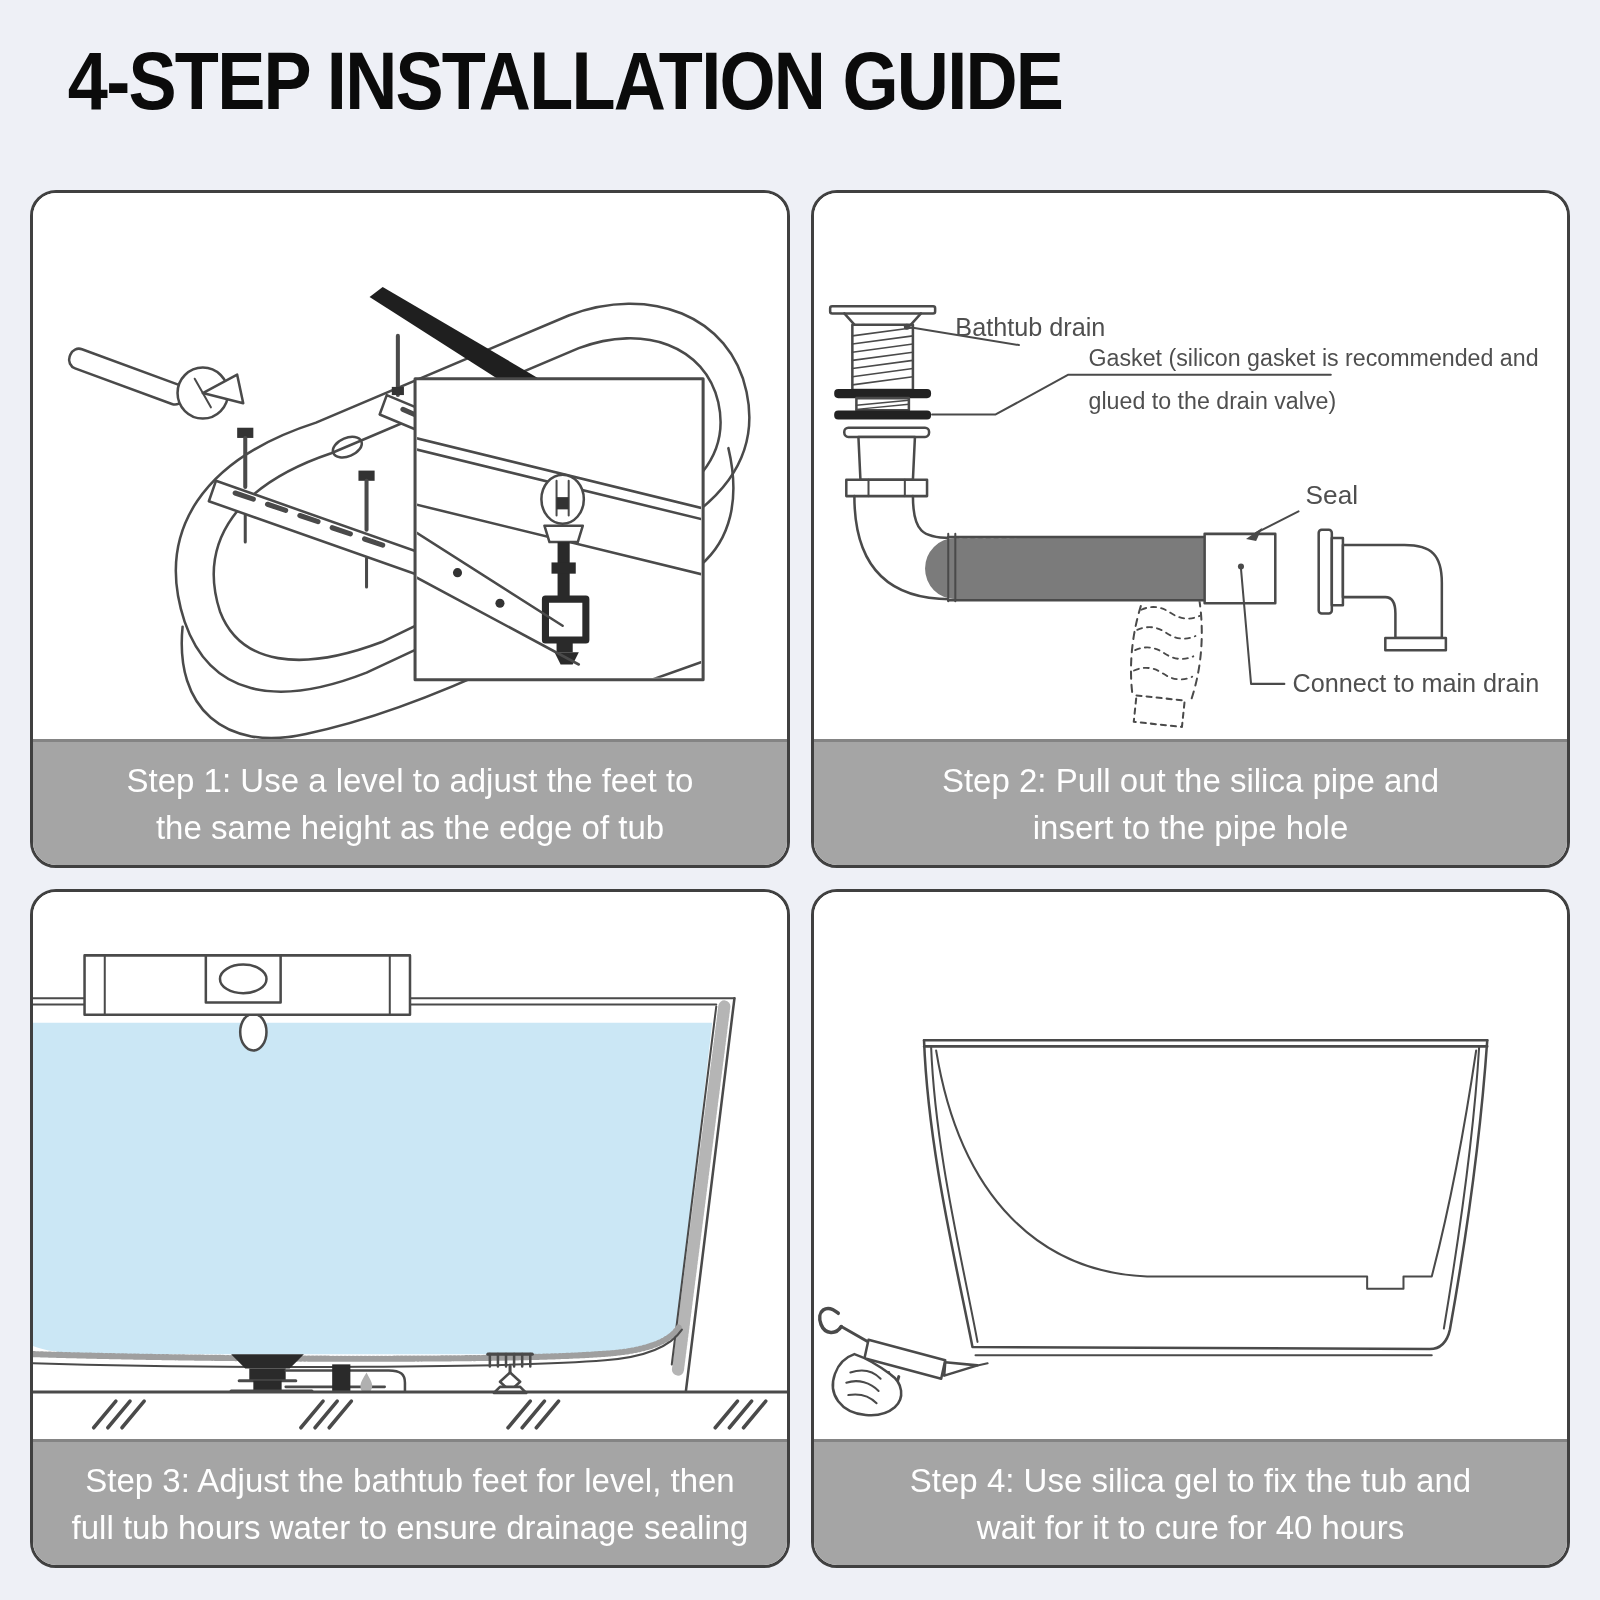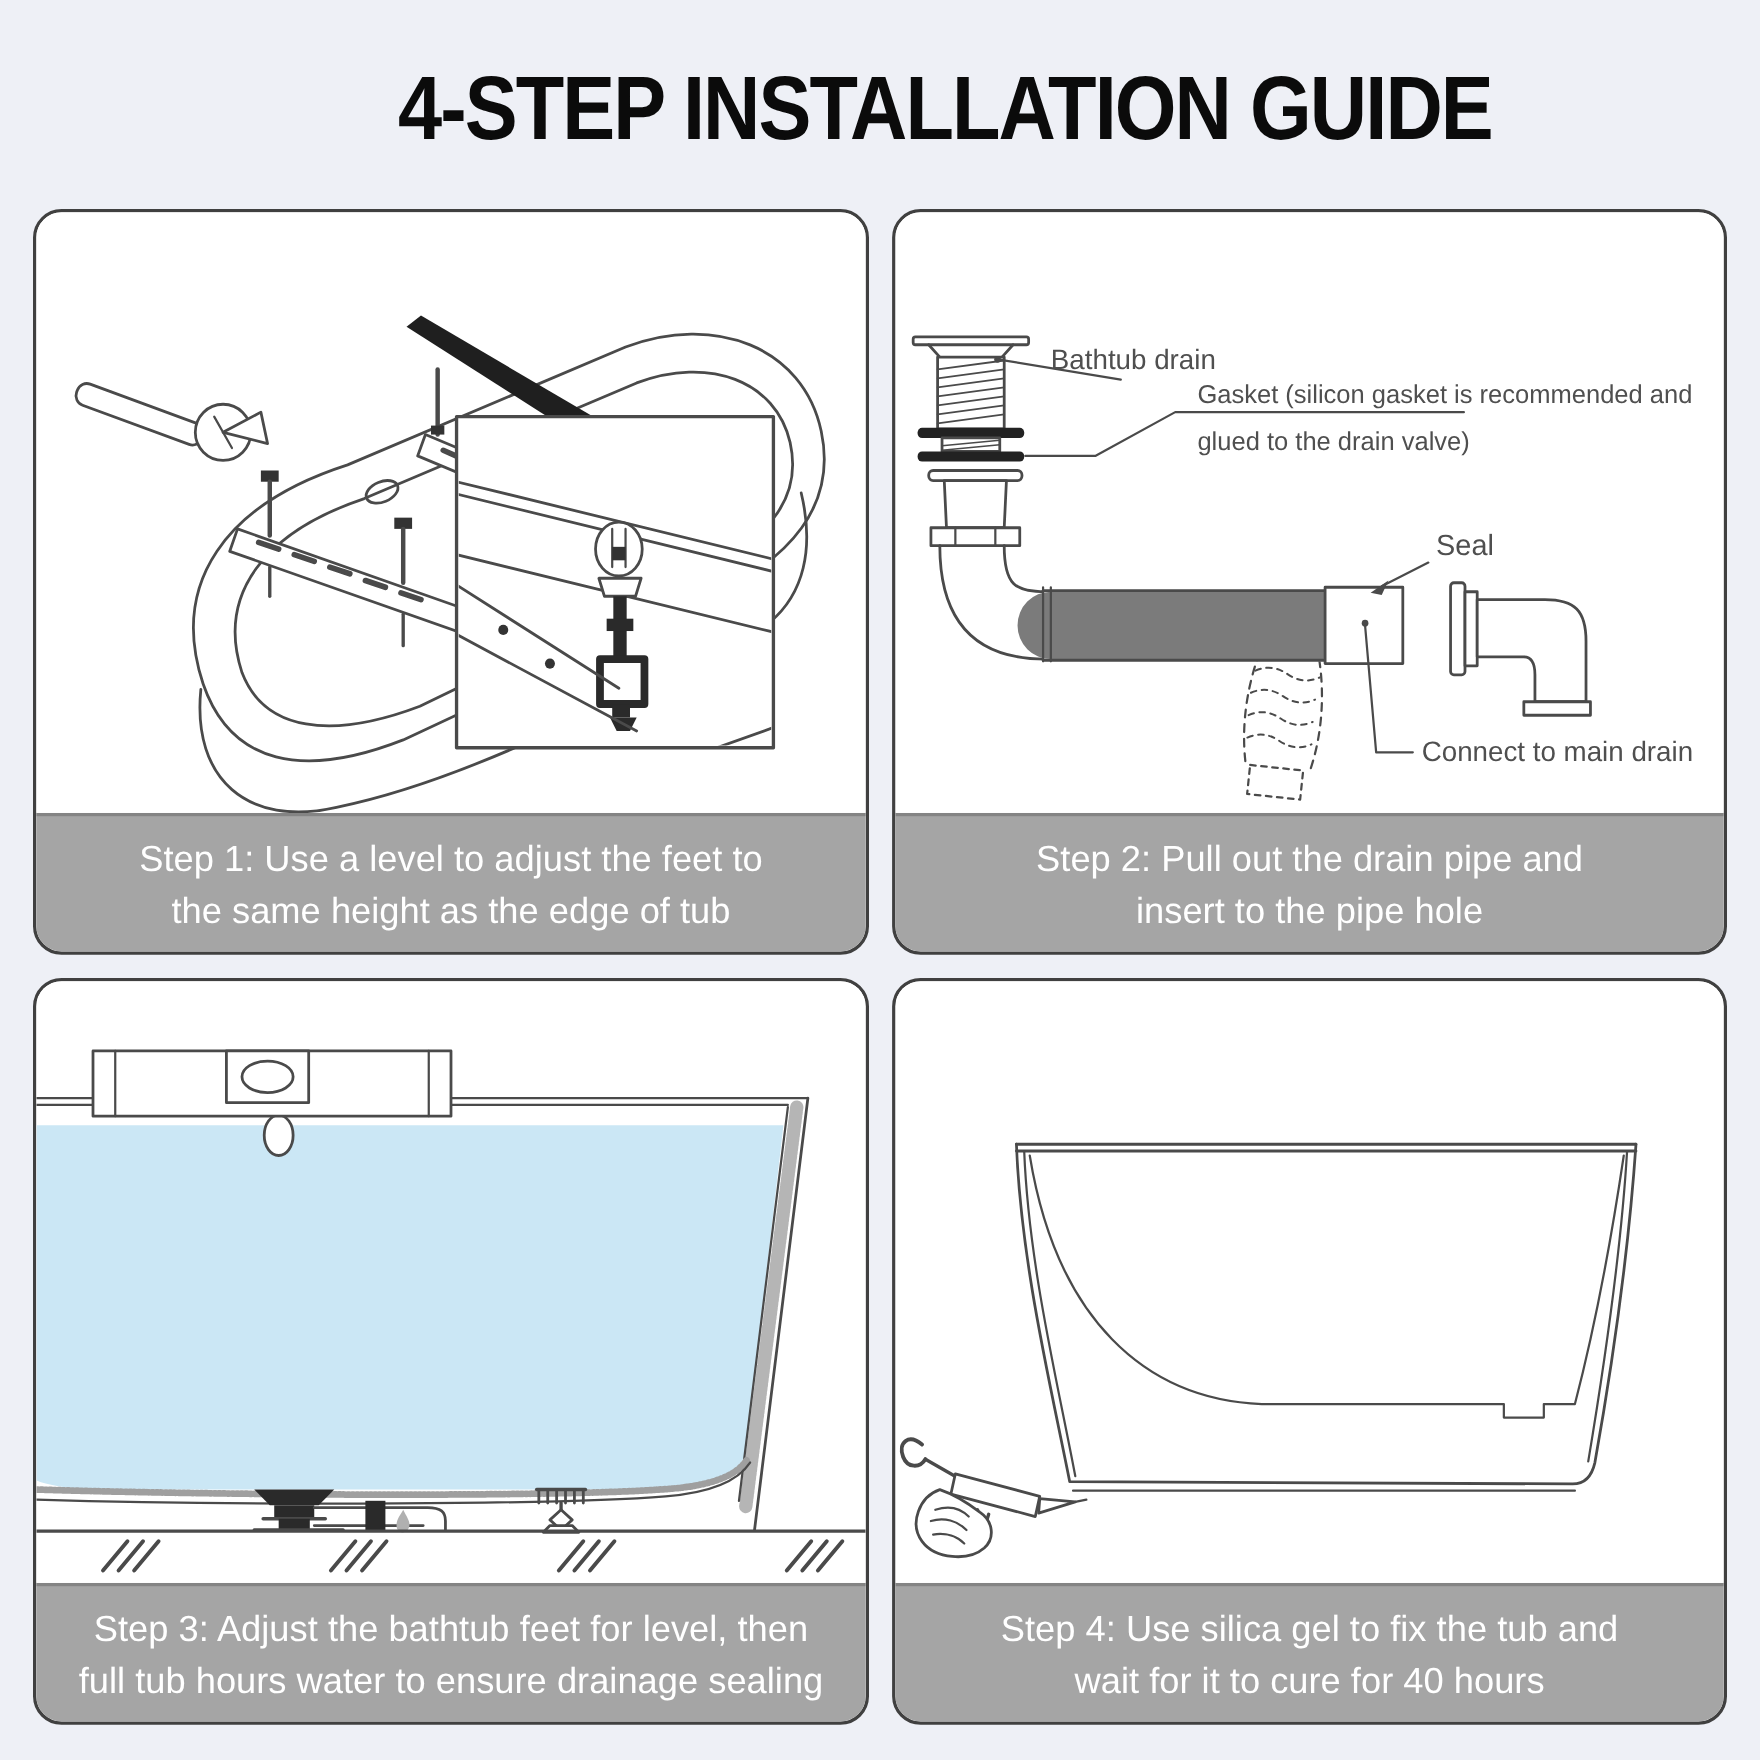--- a/index.html
+++ b/index.html
@@ -3,22 +3,21 @@
 <meta charset="utf-8">
 <style>
   html,body{margin:0;padding:0;}
   body{
     width:1600px;height:1600px;overflow:hidden;
     background:#eef0f6;
     font-family:"Liberation Sans",sans-serif;
   }
   .title-wrap{
     position:absolute;left:0;top:34px;width:1424px;
-    text-align:right;
-    margin-top:18px;
+    text-align:left;
   }
   .title{
     display:inline-block;
     font-size:82px;font-weight:bold;letter-spacing:-2px;
     color:#0b0b0b;white-space:nowrap;
     transform:scaleX(0.88);transform-origin:50% 50%;
   }
   .grid{
     position:absolute;left:30px;top:190px;width:1540px;height:1378px;
     display:grid;
@@ -192,21 +191,21 @@
             <path d="M480,312 L438,333"></path>
             <polygon points="428,339 444,328 438,341" fill="#4a4a4a" stroke="none"></polygon>
             <circle cx="423" cy="366" r="3" fill="#4a4a4a" stroke="none"></circle>
             <path d="M423,368 L433,481 L466,481"></path>
             <text x="474" y="489" font-size="25" fill="#4f4f4f" stroke="none">Connect to main drain</text>
           </g>
         </g>
       </svg>
     </div>
     <div class="caption">
-      <span>Step 2: Pull out the drain pipe and</span>
+      <span>Step 2: Pull out the silica pipe and</span>
       <span>insert to the pipe hole</span>
     </div>
   </div>
 
   <div class="panel">
     <div class="art">
       <svg viewBox="0 0 746 535" preserveAspectRatio="none">
         <g stroke="#4a4a4a" stroke-width="2.5" fill="none" stroke-linecap="round" stroke-linejoin="round">
 
           <path d="M0,128 L672,128 L638,420 C630,442 600,450 560,452 L60,452 C30,452 10,448 0,444 Z" fill="#cbe7f5" stroke="none"></path>

